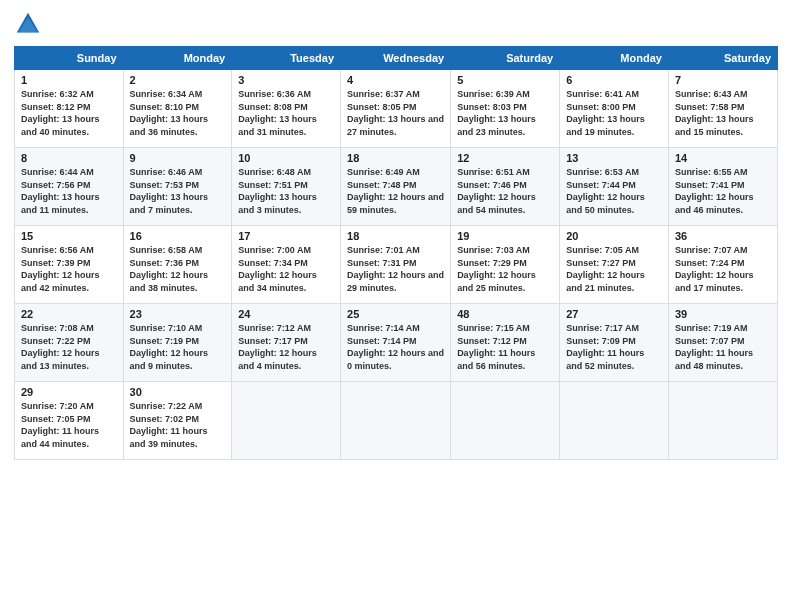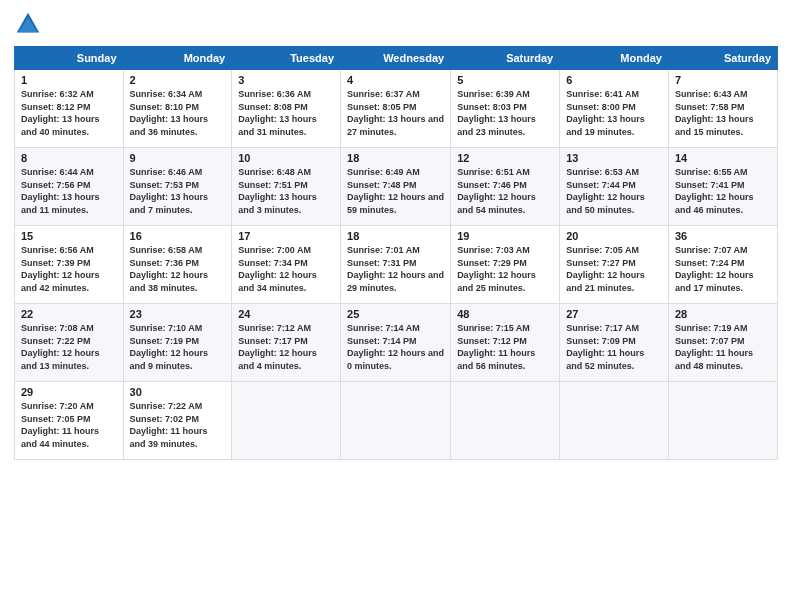--- a/index.html
+++ b/index.html
@@ -243,21 +243,21 @@
           </td>
           <td>
             <span class="day-number">48</span>
             <div class="day-info">Sunrise: 7:15 AM<br>Sunset: 7:12 PM<br>Daylight: 11 hours and 56 minutes.</div>
           </td>
           <td>
             <span class="day-number">27</span>
             <div class="day-info">Sunrise: 7:17 AM<br>Sunset: 7:09 PM<br>Daylight: 11 hours and 52 minutes.</div>
           </td>
           <td>
-            <span class="day-number">28</span>
+            <span class="day-number">39</span>
             <div class="day-info">Sunrise: 7:19 AM<br>Sunset: 7:07 PM<br>Daylight: 11 hours and 48 minutes.</div>
           </td>
         </tr>
         <tr>
           <td>
             <span class="day-number">29</span>
             <div class="day-info">Sunrise: 7:20 AM<br>Sunset: 7:05 PM<br>Daylight: 11 hours and 44 minutes.</div>
           </td>
           <td>
             <span class="day-number">30</span>

